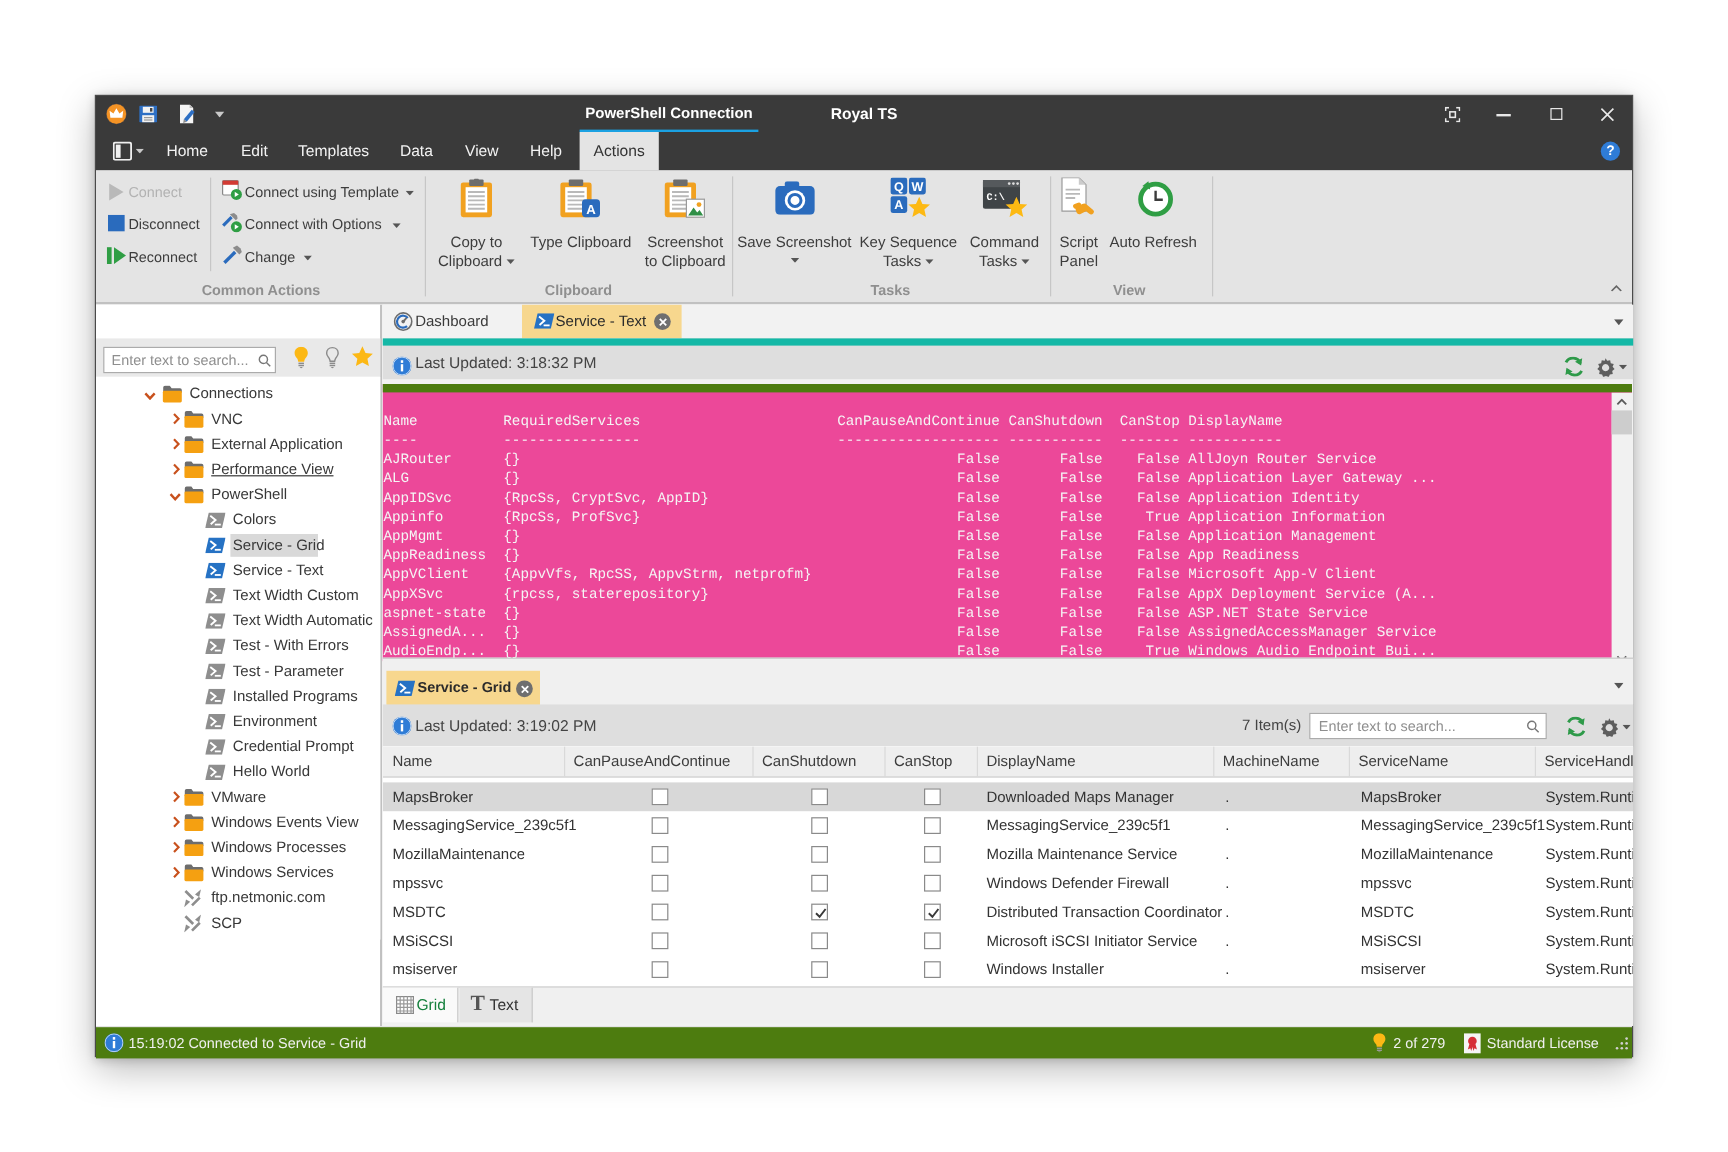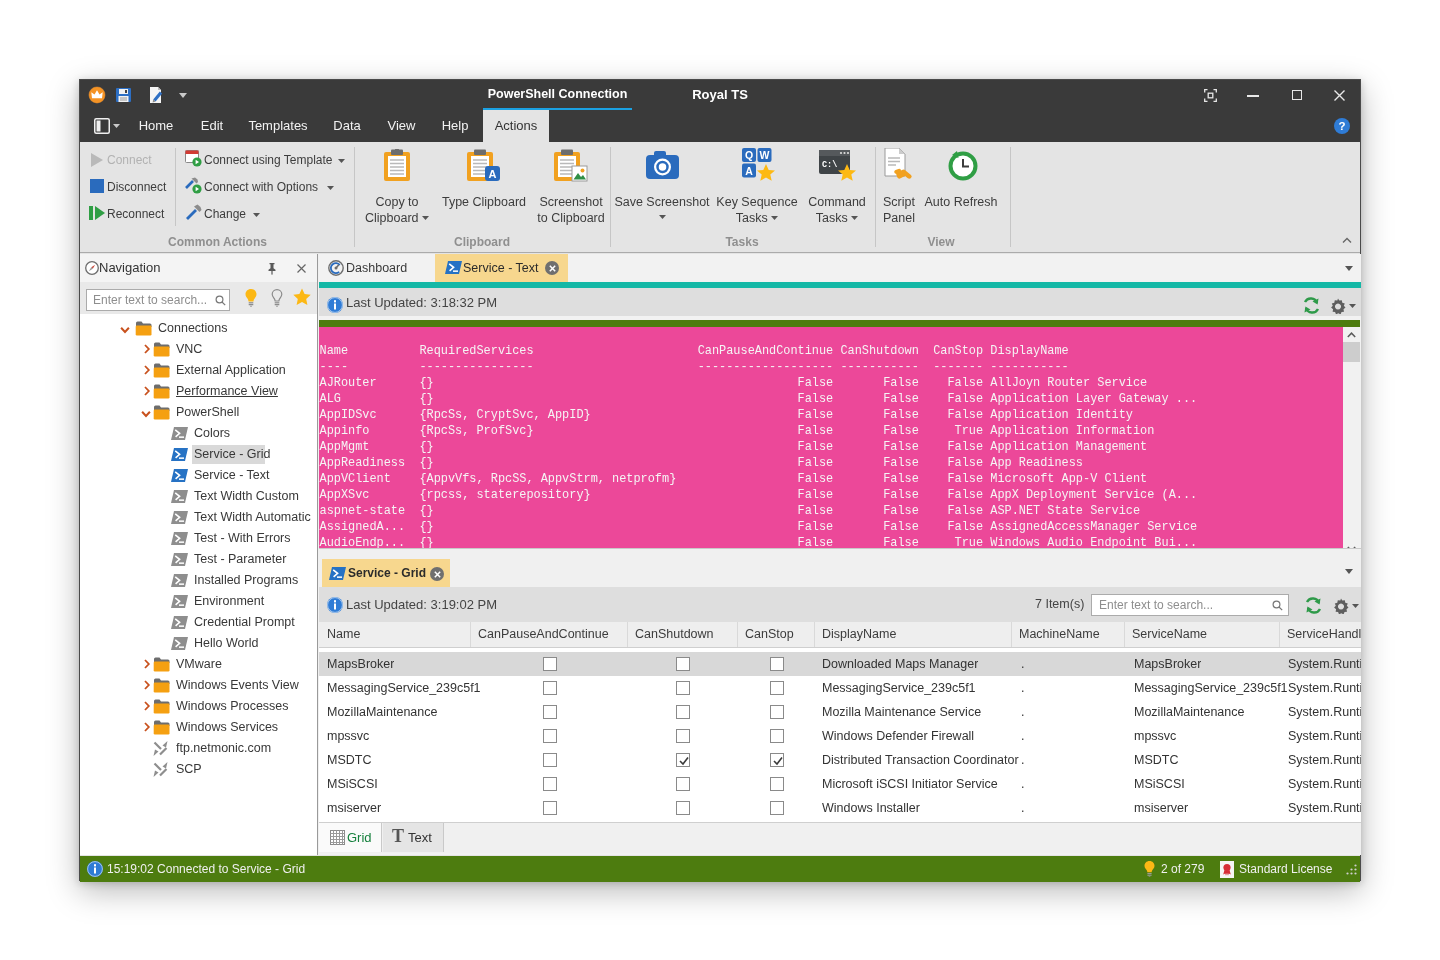--- a/index.html
+++ b/index.html
@@ -287,35 +287,20 @@
       <div class="biglabel">Auto Refresh</div>
     </div>
     <div class="glabel" style="left:801px;width:120px;">View</div>
     <div class="gsep" style="left:930px;"></div>
     <svg style="position:absolute;left:1262px;top:95px" width="10" height="6" viewBox="0 0 10 6">
         <path d="M1 5.5 L5 1.5 L9 5.5" stroke="#666" stroke-width="1.4" fill="none"></path>
       </svg>
   </div>
   <div id="content">
     <div id="nav">
-      <div id="navhead">
-        <svg class="abs" style="left:5px;top:7px" width="14" height="14" viewBox="0 0 14 14">
-          <circle cx="7" cy="7" r="6.3" fill="#fff" stroke="#6d6d6d" stroke-width="1.3"></circle>
-          <path d="M10.2 3.8 L7.8 7.8 L6.2 6.2 Z" fill="#c94f43"></path>
-          <path d="M3.8 10.2 L6.2 6.2 L7.8 7.8 Z" fill="#9a9a9a"></path>
-        </svg>
-        <div class="abs" style="left:19px;top:0;height:28px;line-height:28px;font-size:13px;color:#333;">Navigation</div>
-        <svg class="abs" style="left:187px;top:8px" width="10" height="13" viewBox="0 0 10 13">
-          <path d="M2.5 1 h5 v1.2 h-1 v4 l2 1.5 v1.3 h-7 v-1.3 l2 -1.5 v-4 h-1 z" fill="#595959"></path>
-          <rect x="4.4" y="9" width="1.2" height="3.6" fill="#595959"></rect>
-        </svg>
-        <svg class="abs" style="left:217px;top:10px" width="9" height="9" viewBox="0 0 9 9">
-            <path d="M0.5 0.5 L8.5 8.5 M8.5 0.5 L0.5 8.5" stroke="#666" stroke-width="1.2"></path>
-          </svg>
-      </div>
       <div id="navsearch">
         <div class="abs" style="left:6px;top:7px;width:144px;height:22px;background:#fff;border:1px solid #ababab;">
           <div class="abs" style="left:6px;top:0;height:20px;line-height:20px;font-size:12px;color:#8e8e8e;">Enter text to search...</div>
           <svg class="abs" style="left:128px;top:5px" width="11" height="11" viewBox="0 0 11 11">
               <circle cx="4.5" cy="4.5" r="3.4" fill="none" stroke="#777" stroke-width="1.2"></circle>
               <path d="M7 7 L10.2 10.2" stroke="#777" stroke-width="1.2"></path>
             </svg>
         </div>
         <svg class="abs" style="left:165px;top:7px" width="12" height="18" viewBox="0 0 12 18">
           <path d="M6 0 C2.6 0 0.5 2.5 0.5 5.3 C0.5 7.6 2 8.8 2.8 10 C3.4 11 3.4 12 3.5 12.5 h5 C8.6 12 8.6 11 9.2 10 C10 8.8 11.5 7.6 11.5 5.3 C11.5 2.5 9.4 0 6 0 Z" fill="#fcb815"></path>

